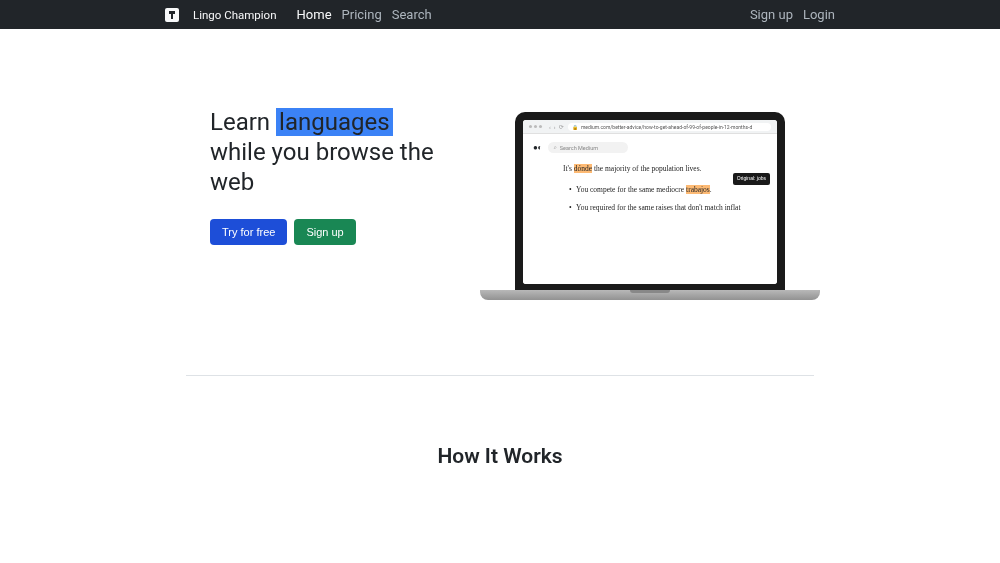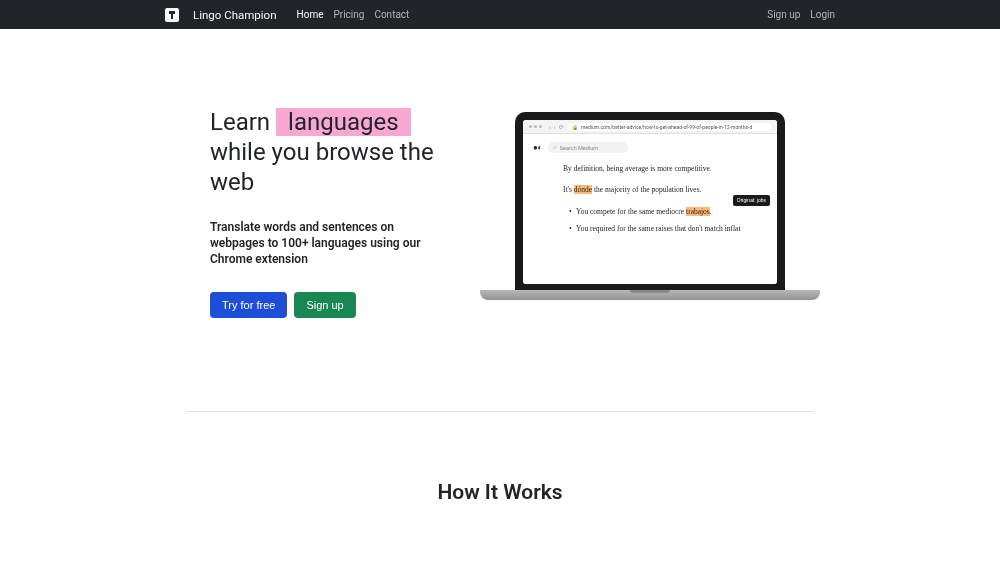--- a/index.html
+++ b/index.html
@@ -11,32 +11,32 @@
       display: flex;
       align-items: center;
       padding: 8px 165px;
       justify-content: space-between;
     }
     .navbar-left { display: flex; align-items: center; gap: 14px; }
     .logo-box { width: 14px; height: 14px; background: #f8f9fa; border-radius: 2px; display: flex; align-items: center; justify-content: center; }
     .logo-box svg { width: 10px; height: 10px; }
     .brand { color: #f8f9fa; font-size: 11.5px; font-weight: 400; margin-right: 6px; }
     .nav-links { display: flex; gap: 10px; }
-    .nav-link { color: #adb5bd; font-size: 10px; text-decoration: none; }
+    .nav-link { color: #adb5bd; font-size: 13px; text-decoration: none; }
     .nav-link.active { color: #f8f9fa; }
     .navbar-right { display: flex; gap: 10px; }
     
     .hero {
       display: flex;
       padding: 78px 0 0 210px;
       gap: 30px;
     }
     .hero-left { width: 240px; }
     .hero-title { font-size: 24px; font-weight: 400; line-height: 1.25; margin-bottom: 22px; }
-    .highlight { background: #f9a8d4; padding: 0 12px; }
+    .highlight { background: #3b82f6; padding: 0 3px; }
     .hero-subtitle { font-size: 12px; font-weight: 600; line-height: 1.35; margin-bottom: 24px; }
     .hero-buttons { display: flex; gap: 7px; margin-bottom: 18px; }
     .btn { border: none; border-radius: 4px; padding: 7px 12px; font-size: 11px; cursor: pointer; color: #fff; }
     .btn-primary { background: #1d4ed8; }
     .btn-success { background: #198754; }
     .hero-note { font-size: 10px; color: #212529; }
     
     .laptop-container { position: relative; width: 340px; margin-top: 5px; }
     .laptop-screen { 
       background: #1a1a1a; 
@@ -134,35 +134,34 @@
     <div class="logo-box">
       <svg viewBox="0 0 10 10">
           <rect x="2" y="1" width="6" height="3" fill="#212529"></rect>
           <rect x="4" y="4" width="2" height="5" fill="#212529"></rect>
         </svg>
     </div>
     <span class="brand">Lingo Champion</span>
     <div class="nav-links">
       <a class="nav-link active">Home</a>
       <a class="nav-link">Pricing</a>
-      <a class="nav-link">Contact</a>
+      <a class="nav-link">Search</a>
     </div>
   </div>
   <div class="navbar-right">
     <a class="nav-link">Sign up</a>
     <a class="nav-link">Login</a>
   </div>
 </nav>
 
 <section class="hero">
   <div class="hero-left">
     <h1 class="hero-title">
       <span>Learn </span><span class="highlight">languages</span><span> while you browse the web</span>
     </h1>
-    <p class="hero-subtitle">Translate words and sentences on webpages to 100+ languages using our Chrome extension</p>
     <div class="hero-buttons">
       <button class="btn btn-primary">Try for free</button>
       <button class="btn btn-success">Sign up</button>
     </div>
   </div>
 
   <div class="laptop-container">
     <div class="laptop-screen">
       <div class="browser-frame">
         <div class="browser-bar">
@@ -183,21 +182,20 @@
         </div>
         <div class="browser-content">
           <div class="medium-header">
             <span class="medium-logo">●◐</span>
             <div class="medium-search">
               <span>⌕</span>
               <span>Search Medium</span>
             </div>
           </div>
           <div class="article-body" style="position:relative;">
-            <p class="article-line">By definition, being average is more competitive.</p>
             <p class="article-line">
               <span>It's </span><span class="word-highlight">dónde</span><span> the majority of the population lives.</span>
             </p>
             <ul class="article-list">
               <li style="position:relative;">
                 <span>You compete for the same mediocre </span><span class="word-highlight">trabajos</span><span>.</span>
                 <span class="tooltip-box" style="top:-11px; right:-3px;">Original: jobs</span>
               </li>
               <li>
                 <span>You required for the same raises that don't match inflat</span>

